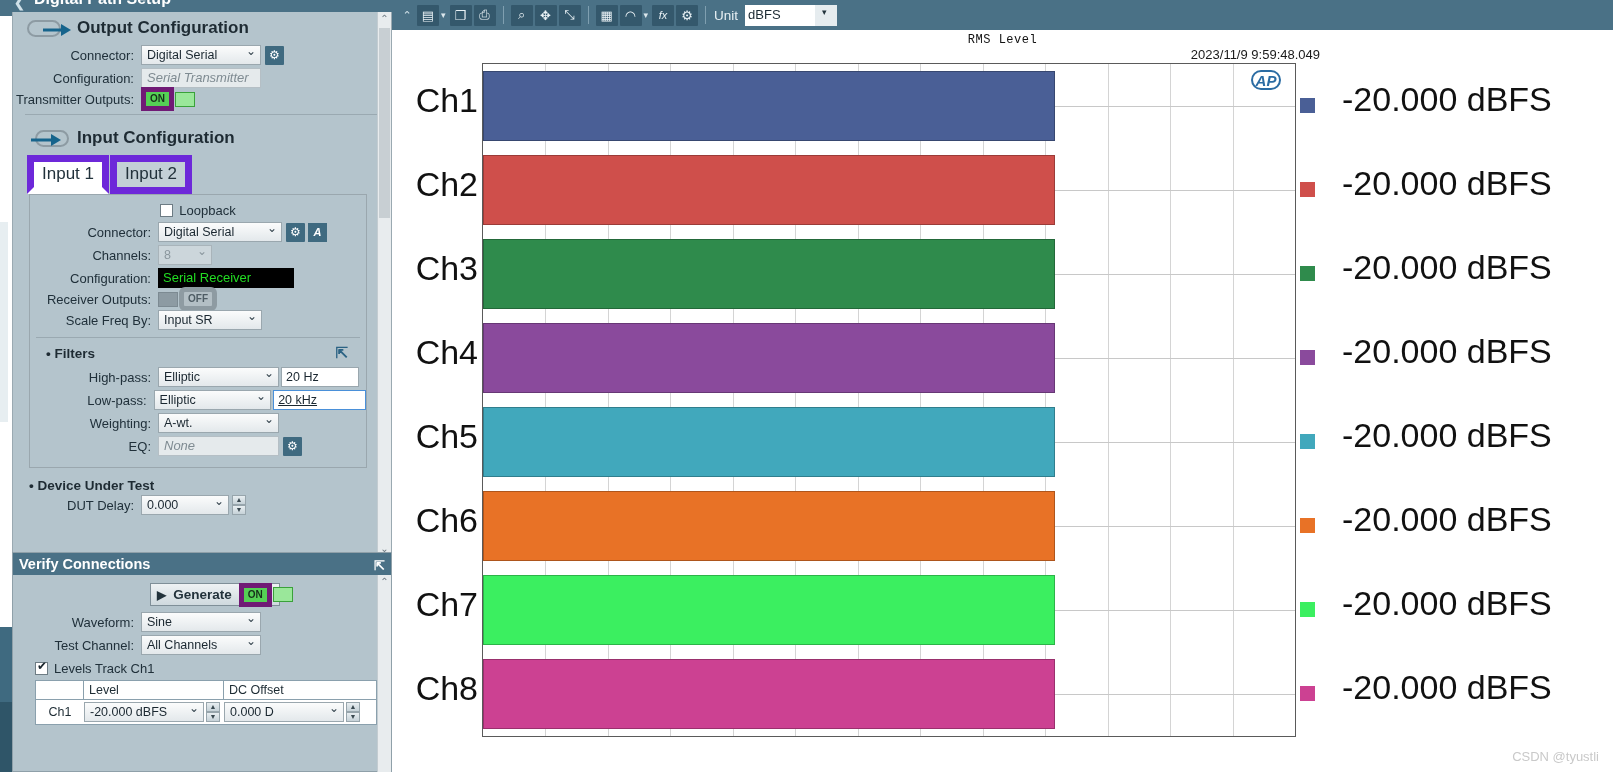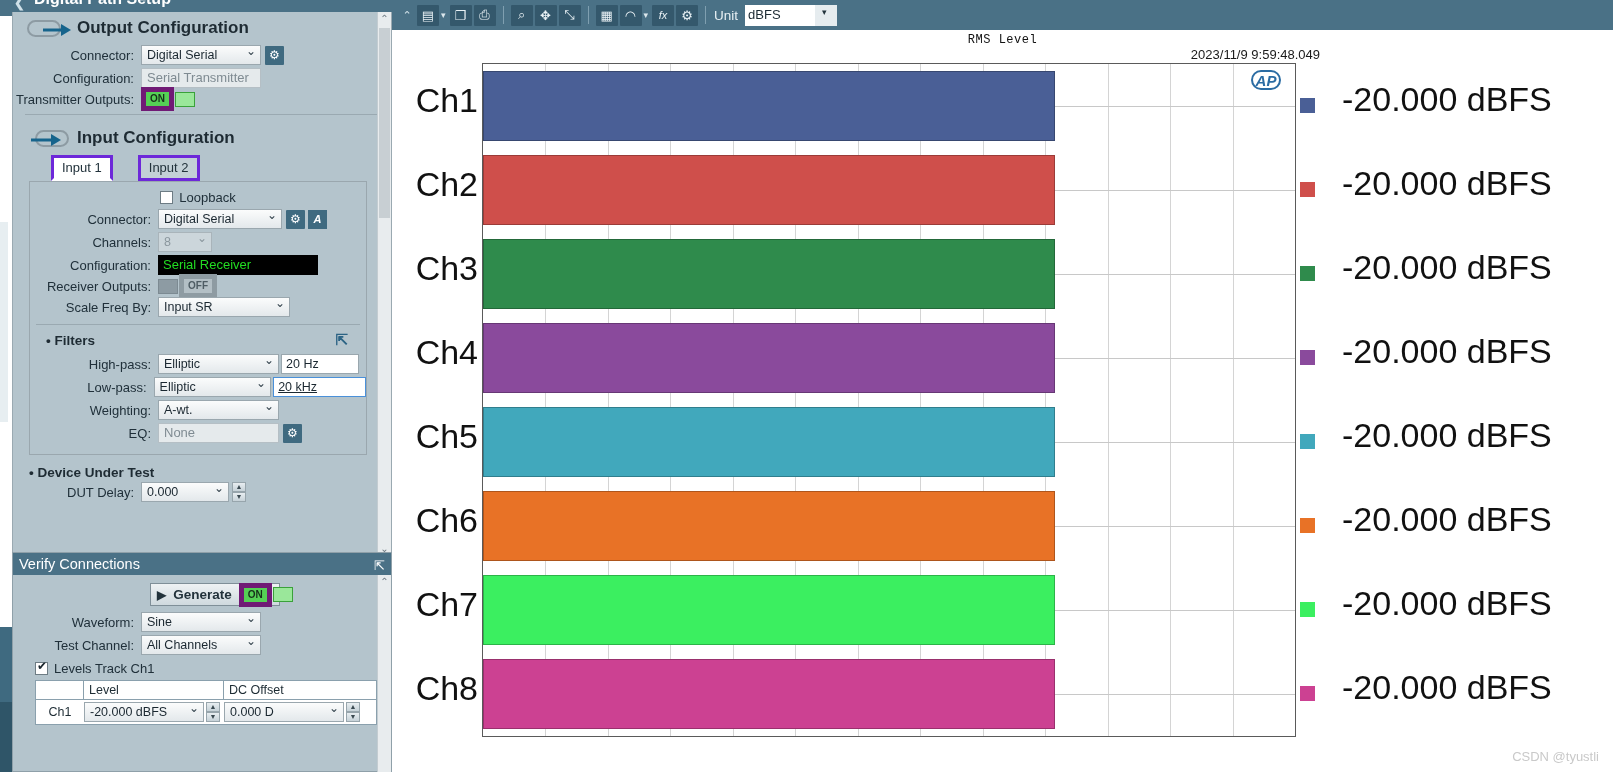--- a/index.html
+++ b/index.html
@@ -78,21 +78,21 @@
   }
   .sel.dis { background:#ccd6db; color:#8b979e; border-color:#a9b4ba;}
   .sel.dis::after { color:#8b979e; }
   .txtbox {
     height: 20px; font-size: 12.5px; color:#1a2730; background:#ffffff;
     border:1px solid #9aa7ae; padding: 0 4px; line-height:18px;
   }
   .txtbox.focus { border:1px solid #4a90d9; }
   .flat {
     height: 20px; font-size: 13px; color: #7f8b92; background: #e5eaec;
-    border: 1px solid #b5bfc5; padding: 0 5px; line-height: 18px;
+    border: 1px solid #b5bfc5; padding: 0 5px; line-height: 18px; font-style: italic;
   }
   .blackbox {
     height: 20px; background:#000; color:#22dd22; font-size:13px;
     padding: 0 5px; line-height: 19px; font-weight: 500;
   }
   .gearbtn {
     width: 19px; height: 19px; background:#3f6a80; color:#fff;
     display:inline-flex; align-items:center; justify-content:center;
     font-size: 12px; margin-left: 4px; border-radius:1px;
   }
@@ -103,29 +103,29 @@
   }
   .toggle { display:inline-flex; align-items:center; height:16px; }
   .toggle .on {
     background:#55d055; color:#17301a; font-size:10px; font-weight:bold;
     padding: 1px 4px; line-height:12px; border:5px solid #701a75;
   }
   .toggle .knob {
     width: 20px; height: 15px; background:#9ae79a; border:1px solid #3aa13a;
     margin-left: 1px;
   }
-  .toggle.off .on { background:#b3bfc5; color:#4e5c64; border-color:#8e9ba2; order:2; margin-left:1px;}
+  .toggle.off .on { background:#b3bfc5; color:#4e5c64; border-color:#8e9ba2; order:2; margin-left:1px;border-radius:6px;}
   .toggle.off .knob { background:#8d9ba3; border-color:#7c8a92; order:1; margin-left:0;}
 
   .divider { height:1px; background:#9aa9b1; margin: 7px 12px; }
 
   .tabs { display:flex; padding-left: 14px; margin-top: 3px; }
   .tab {
-    font-size: 13px; padding: 2px 8px 3px 8px; border:3px solid #6d28d9;
-    background: #c3d0d6; color:#22323b; margin-right:1px;margin-left:24px;
+    font-size: 17px; padding: 2px 8px 3px 8px; border:7px solid #6d28d9;
+    background: #c3d0d6; color:#22323b; margin-right:1px;
   }
   .tab.active { background:#ffffff; border-bottom-color:#ffffff; }
 
   .groupbox {
     margin: 0 24px 0 16px; border:1px solid #9aa7ae; padding: 6px 0 8px 0;
     background: #b4c4cc;
   }
   .cbrow { display:flex; align-items:center; justify-content:center; gap:6px; font-size:13px; color:#20303a;}
   .cbox { width:13px; height:13px; border:1px solid #6d7c84; background:#fff; position:relative;}
   .cbox.checked::after{ content:"✔"; position:absolute; left:1px; top:-4px; font-size:12px; color:#18242b;}
@@ -135,21 +135,21 @@
     font-size:13.5px; font-weight:bold; color:#1e2b33; padding: 4px 14px 2px 16px;
   }
 
   
   .vcpanel {
     position:absolute; left:12px; top:552px; width:380px; height:220px;
     background:#b4c4cc; border:1px solid #8fa0a9;
   }
   .vc-title {
     height: 22px; background:#4a7186; color:#fff; font-size:14.5px;
-    font-weight:normal; padding-left:6px; line-height:22px; position:relative;
+    font-weight:bold; padding-left:6px; line-height:22px; position:relative;
   }
   .vc-title .pop { position:absolute; right:6px; top:2px; font-size:13px; }
   .vc-scroll { position:absolute; right:0; top:22px; width:14px; height:198px; background:#e8ecee; border-left:1px solid #c3ccd1;}
   .vc-scroll .arrow { font-size:10px; color:#6b7880; text-align:center; height:14px; line-height:14px;}
 
   .genbtn {
     display:flex; align-items:center; gap:7px;
     width: 130px; height: 23px; margin: 8px auto 6px 137px;
     background: linear-gradient(#eef2f4,#cfd9de);
     border:1px solid #7f8f98; padding: 0 6px;
@@ -300,34 +300,34 @@
         <div class="abtn">A</div>
       </div>
 
       <div class="row">
         <div class="lbl">Channels:</div>
         <div class="sel dis" style="width:54px">8</div>
       </div>
 
       <div class="row">
         <div class="lbl">Configuration:</div>
-        <div class="blackbox" style="width:160px">Serial Receiver</div>
+        <div class="blackbox" style="width:136px">Serial Receiver</div>
       </div>
 
       <div class="row">
         <div class="lbl">Receiver Outputs:</div>
         <div class="toggle off">
           <span class="on">OFF</span>
           <span class="knob"></span>
         </div>
       </div>
 
       <div class="row">
         <div class="lbl">Scale Freq By:</div>
-        <div class="sel" style="width:132px">Input SR</div>
+        <div class="sel" style="width:104px">Input SR</div>
       </div>
 
       <div class="divider" style="margin:7px 6px 2px 6px;"></div>
 
       <div class="bullet-head">
         <span>• Filters</span>
         <span style="color:#2b6384;font-size:15px;margin-right:4px;">⇱</span>
       </div>
 
       <div class="row">

